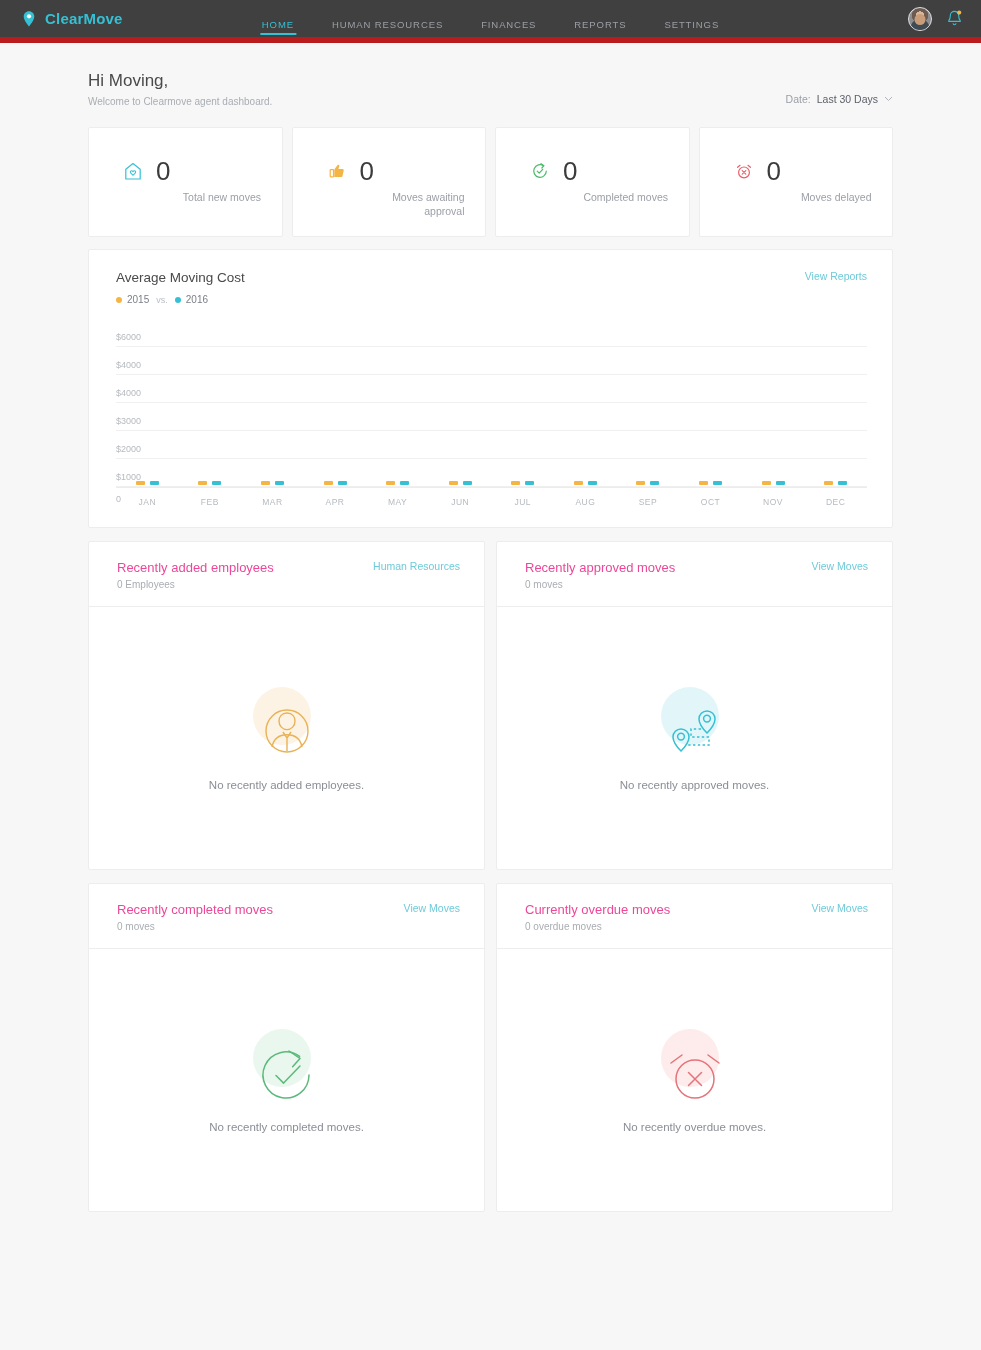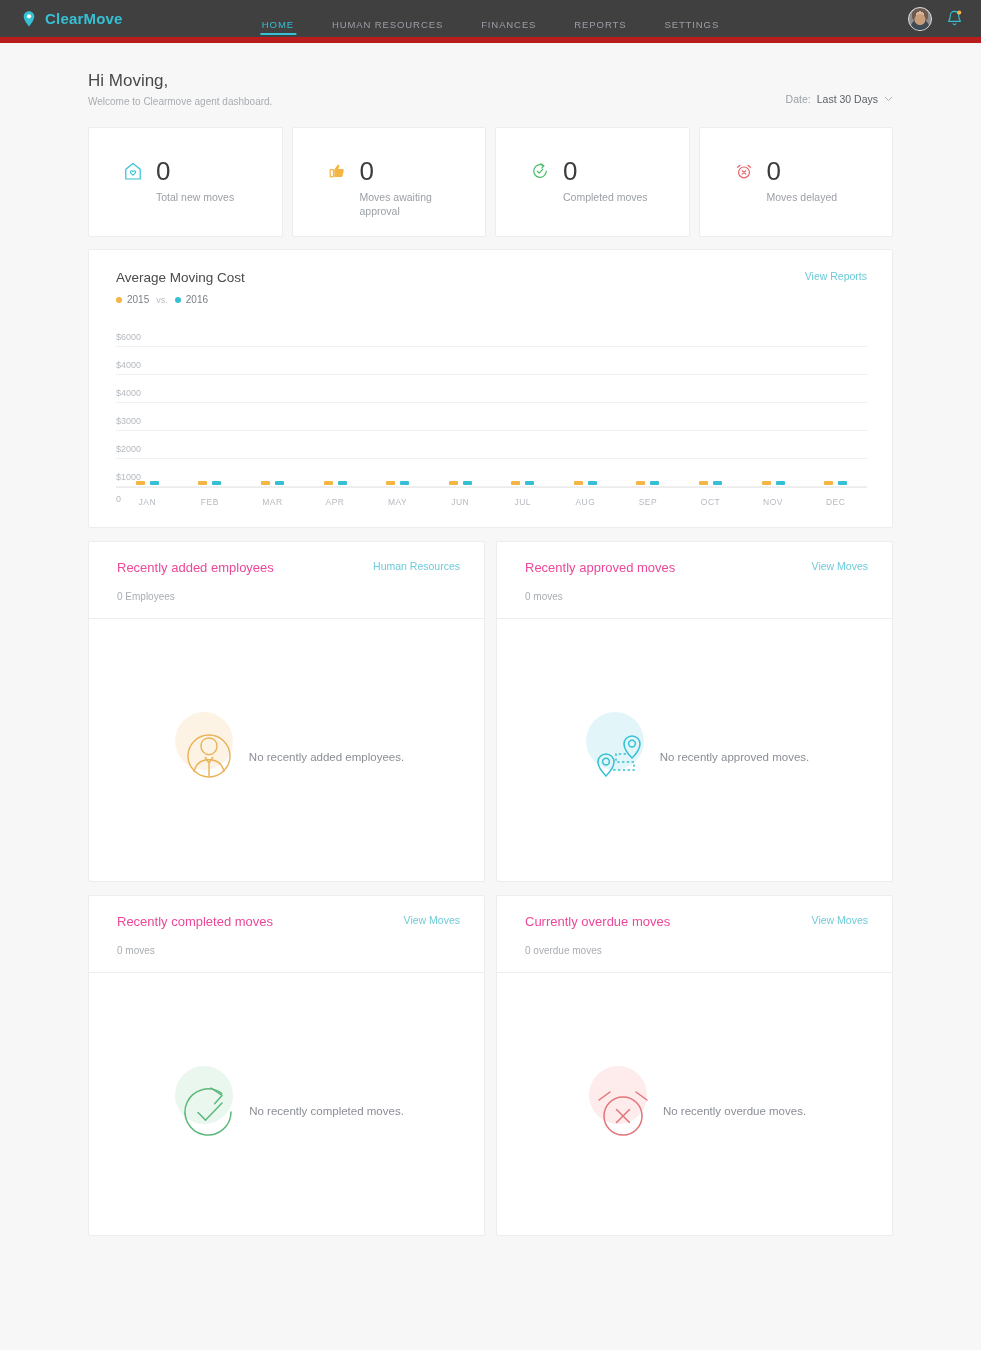--- a/index.html
+++ b/index.html
@@ -126,20 +126,21 @@
   .stat-top { display: flex; align-items: center; gap: 13px; }
   .stat-icon { width: 20px; height: 20px; display: block; flex: none; }
   .stat-value { font-size: 26px; color: #3c3c3c; font-weight: normal; line-height: 1; }
   .stat-label {
     font-size: 10.5px;
     color: #9b9fa6;
     margin-top: 6px;
     margin-left: 33px;
     max-width: 105px;
     line-height: 1.35;
+    text-align: right;
   }
 
   
   .chart-card { margin-top: 12px; padding: 20px 25px 14px 27px; }
   .chart-head { display: flex; align-items: flex-start; }
   .chart-title { font-size: 13.5px; color: #4a4a4a; }
   .legend { display: flex; align-items: center; gap: 7px; margin-top: 9px; font-size: 10px; }
   .legend-item { display: flex; align-items: center; gap: 5px; color: #7b7f86; }
   .dot { width: 6px; height: 6px; border-radius: 50%; display: block; }
   .dot.y2015 { background: #f5b544; }
@@ -204,24 +205,25 @@
   
   .panel-row { display: flex; gap: 11px; margin-top: 13px; }
   .panel { flex: 1; display: flex; flex-direction: column; }
   .panel-head {
     display: flex;
     align-items: flex-start;
     padding: 18px 24px 16px 28px;
     border-bottom: 1px solid #ededed;
   }
   .panel-title { font-size: 13px; color: #ec4899; }
-  .panel-sub { font-size: 10px; color: #a9adb3; margin-top: 16px; }
+  .panel-sub { font-size: 10px; color: #a9adb3; margin-top: 4px; }
   .panel-body {
     height: 262px;
     display: flex;
+    flex-direction: column;
     align-items: center;
     justify-content: center;
   }
   .empty-ill { position: relative; width: 80px; height: 80px; }
   .blob {
     position: absolute;
     border-radius: 50%;
     width: 58px; height: 58px;
     left: 6px; top: 2px;
   }

